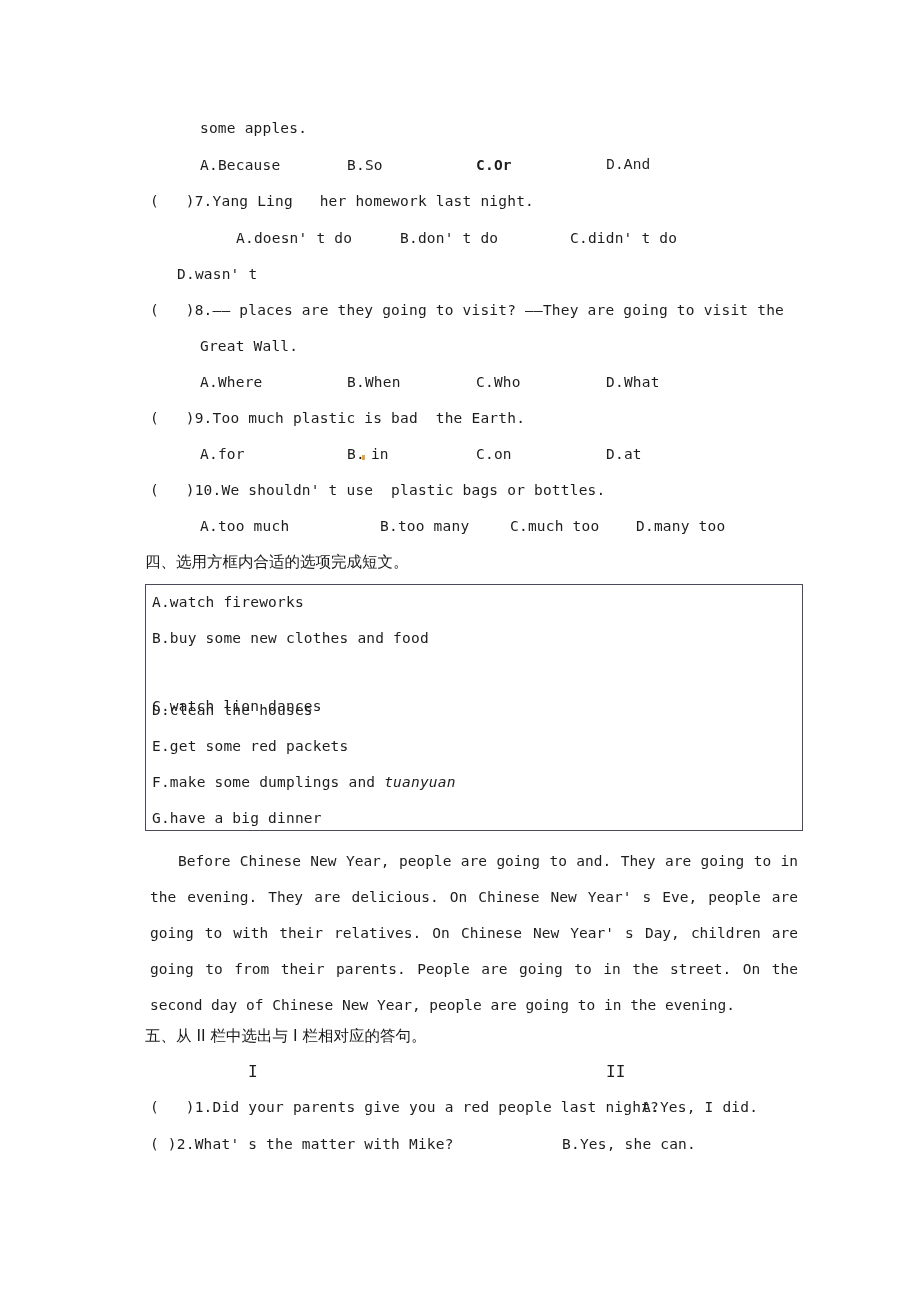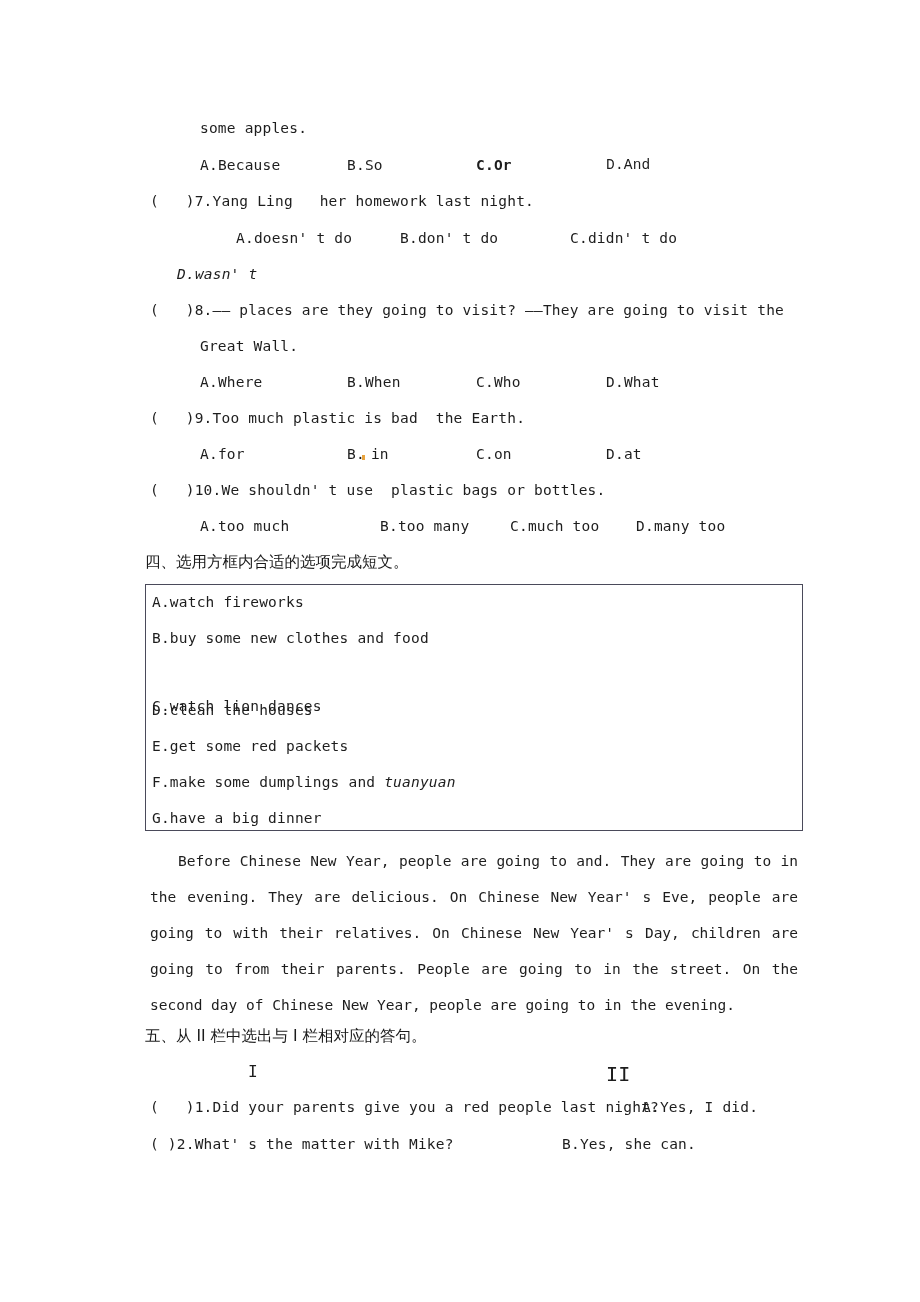--- a/index.html
+++ b/index.html
@@ -98,21 +98,21 @@
     <span class="opt en" style="left:462px; top:157px;font-weight:bold;"><span>C.</span><span>Or</span></span>
     <span class="opt en" style="left:592px; top:157px;font-family:Liberation Mono, monospace;"><span>D.</span><span>And</span></span>
   </div>
 
   <div class="row en" style="left:136px; top:193px;"><span>(   )7.</span><span>Yang Ling   her homework last night.</span></div>
 
   <div>
     <span class="opt en" style="left:186px; top:230px;margin-left:36px;"><span>A.</span><span>doesn' t do</span></span>
     <span class="opt en" style="left:386px; top:230px;"><span>B.</span><span>don' t do</span></span>
     <span class="opt en" style="left:556px; top:230px;"><span>C.</span><span>didn' t do</span></span>
-    <span class="opt en" style="left:163px; top:266px;font-style:italic;"><span>D.</span><span>wasn' t</span></span>
+    <span class="opt en" style="left:163px; top:266px;"><span>D.</span><span>wasn' t</span></span>
   </div>
 
   <div class="row en" style="left:136px; top:302px;"><span>(   )8.</span><span>—— places are they going to visit? ——They are going to visit the</span></div>
   <div class="row en" style="left:186px; top:338px;">Great Wall.</div>
 
   <div>
     <span class="opt en" style="left:186px; top:374px;"><span>A.</span><span>Where</span></span>
     <span class="opt en" style="left:333px; top:374px;"><span>B.</span><span>When</span></span>
     <span class="opt en" style="left:462px; top:374px;"><span>C.</span><span>Who</span></span>
     <span class="opt en" style="left:592px; top:374px;"><span>D.</span><span>What</span></span>
@@ -147,21 +147,21 @@
     <span class="bitem en" style="top:153px;">E.get some red packets</span>
     <span class="bitem en" style="top:189px;"><span>F.make some dumplings and </span><span class="ital">tuanyuan</span></span>
     <span class="bitem en" style="top:225px;">G.have a big dinner</span>
   </div>
 
   <div class="para"><span class="ind"></span><span>Before Chinese New Year, people are going to and. They are going to  in the evening. They are delicious. On Chinese New Year' s Eve, people are going to  with their relatives. On Chinese New Year' s Day, children are going to  from their parents. People are going to  in the street. On the second day of Chinese New Year, people are going to  in the evening.</span></div>
 
   <div class="row cn" style="left:131px; top:1026px;">五、从 II 栏中选出与 I 栏相对应的答句。</div>
 
   <div class="colhead en" style="left:234px; top:1062px; font-size:16px;">I</div>
-  <div class="colhead en" style="left:592px; top:1062px; font-size:20px;">II</div>
+  <div class="colhead en" style="left:592px; top:1062px; font-size:16px;">II</div>
 
   <div class="row en" style="left:136px; top:1099px;"><span>(   )1.</span><span>Did your parents give you a red people last night?</span></div>
   <div class="row en" style="left:628px; top:1099px;"><span>A.</span><span>Yes, I did.</span></div>
 
   <div class="row en" style="left:136px; top:1136px;"><span>( )2.</span><span>What' s the matter with Mike?</span></div>
   <div class="row en" style="left:528px; top:1136px;margin-left:20px;"><span>B.</span><span>Yes, she can.</span></div>
 
 </div>
 
 </body></html>

